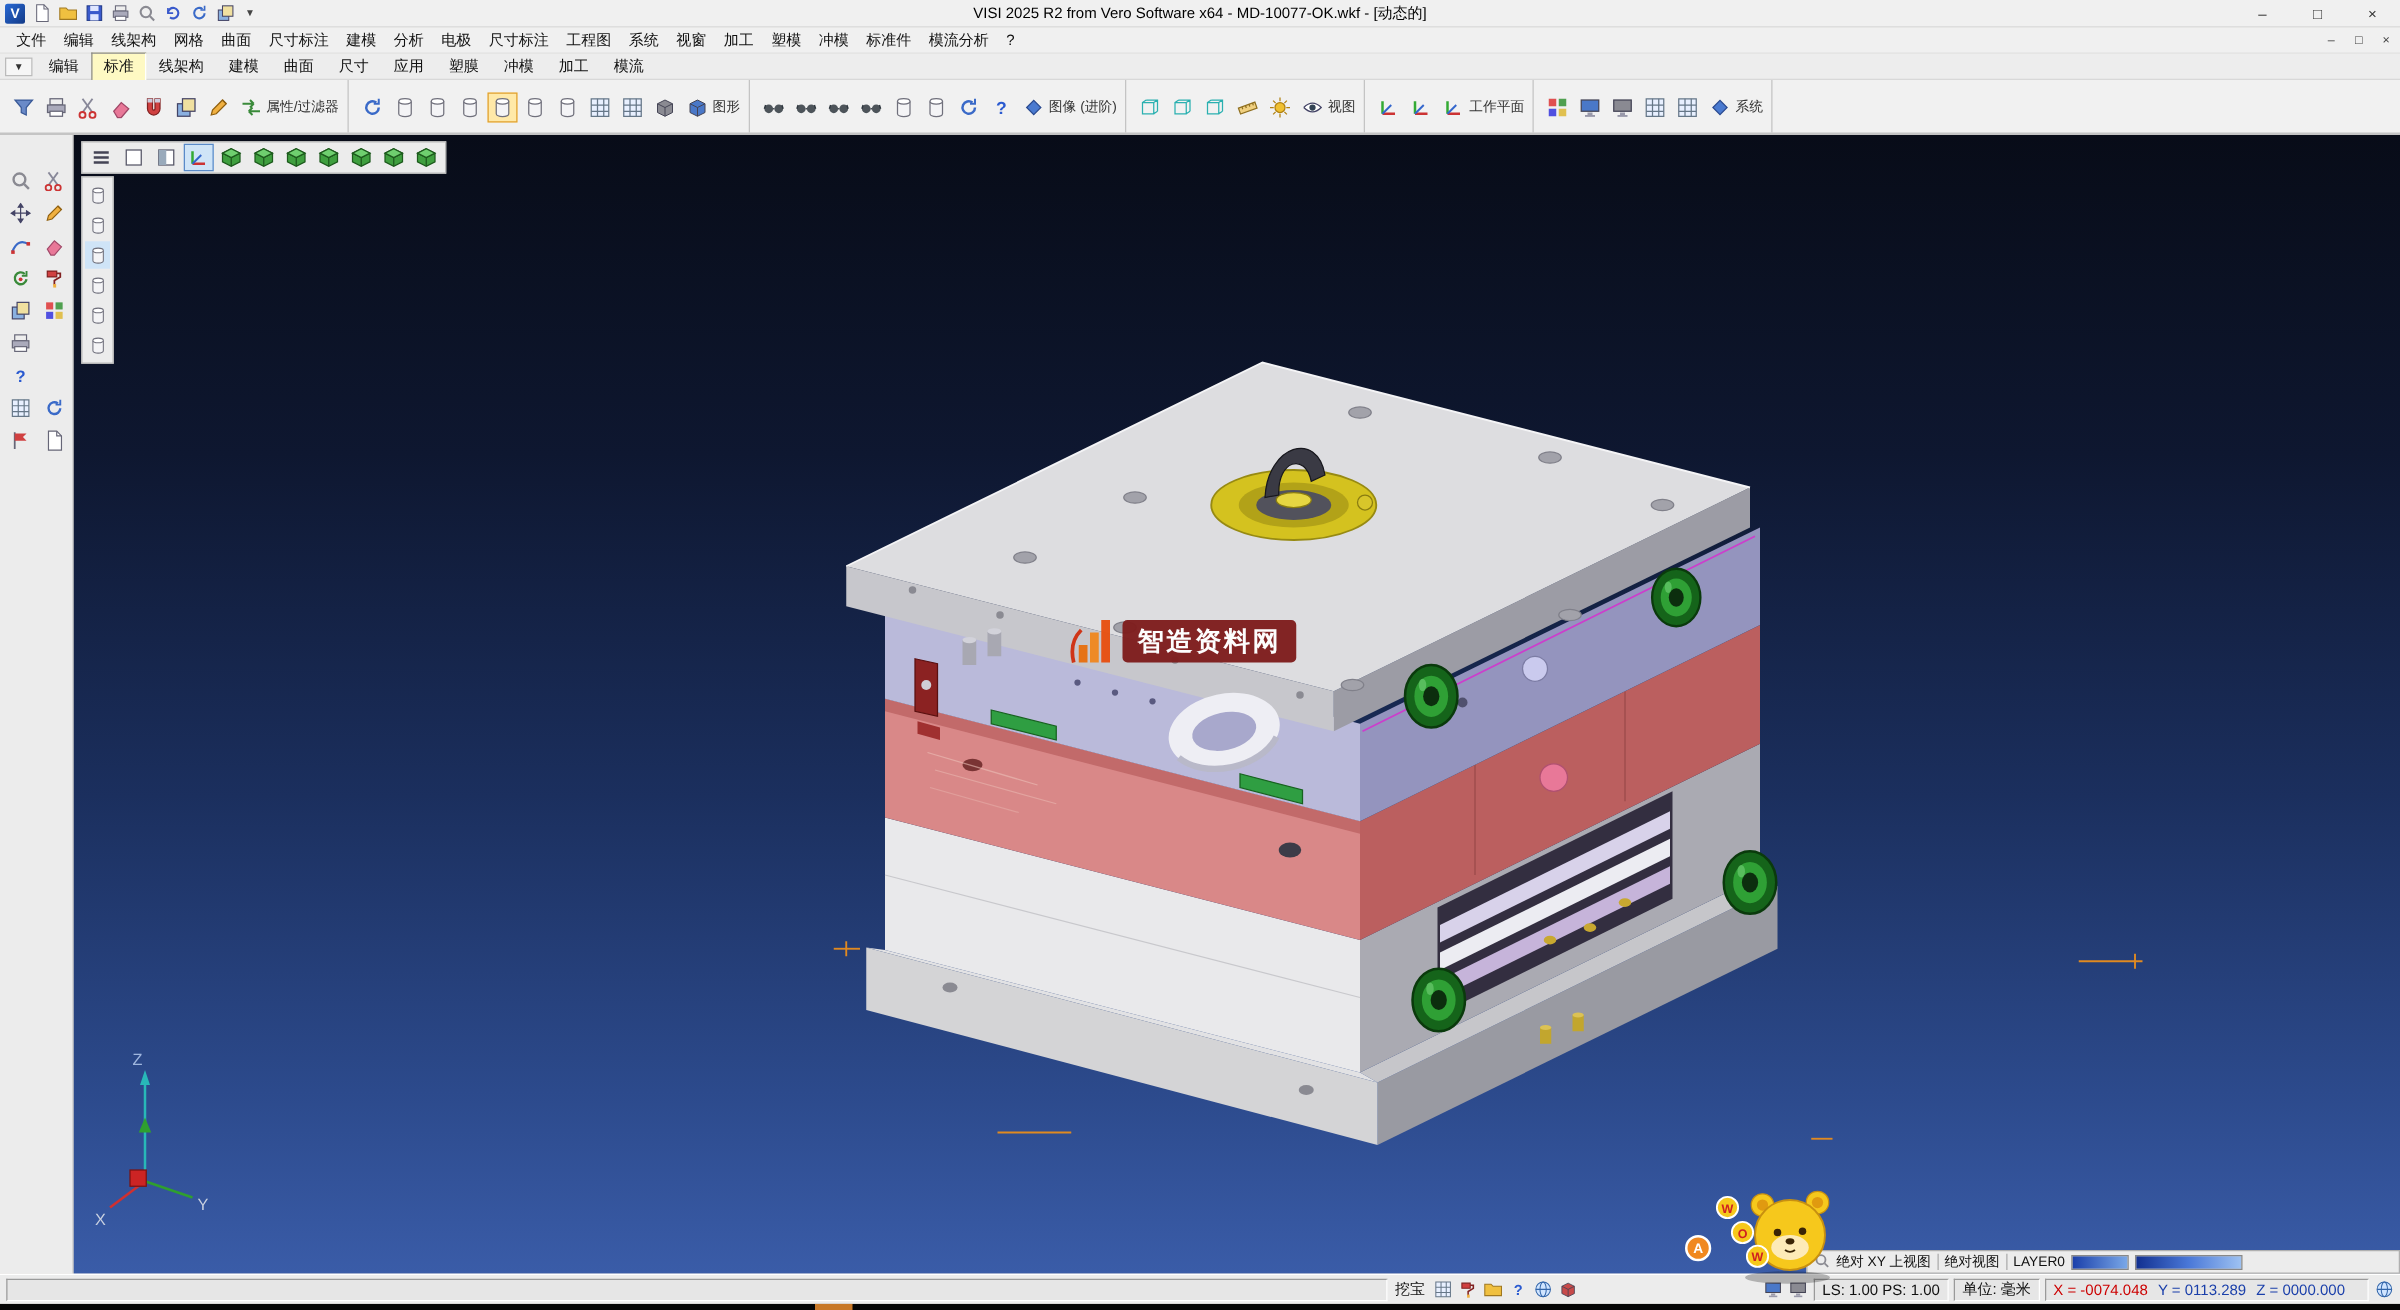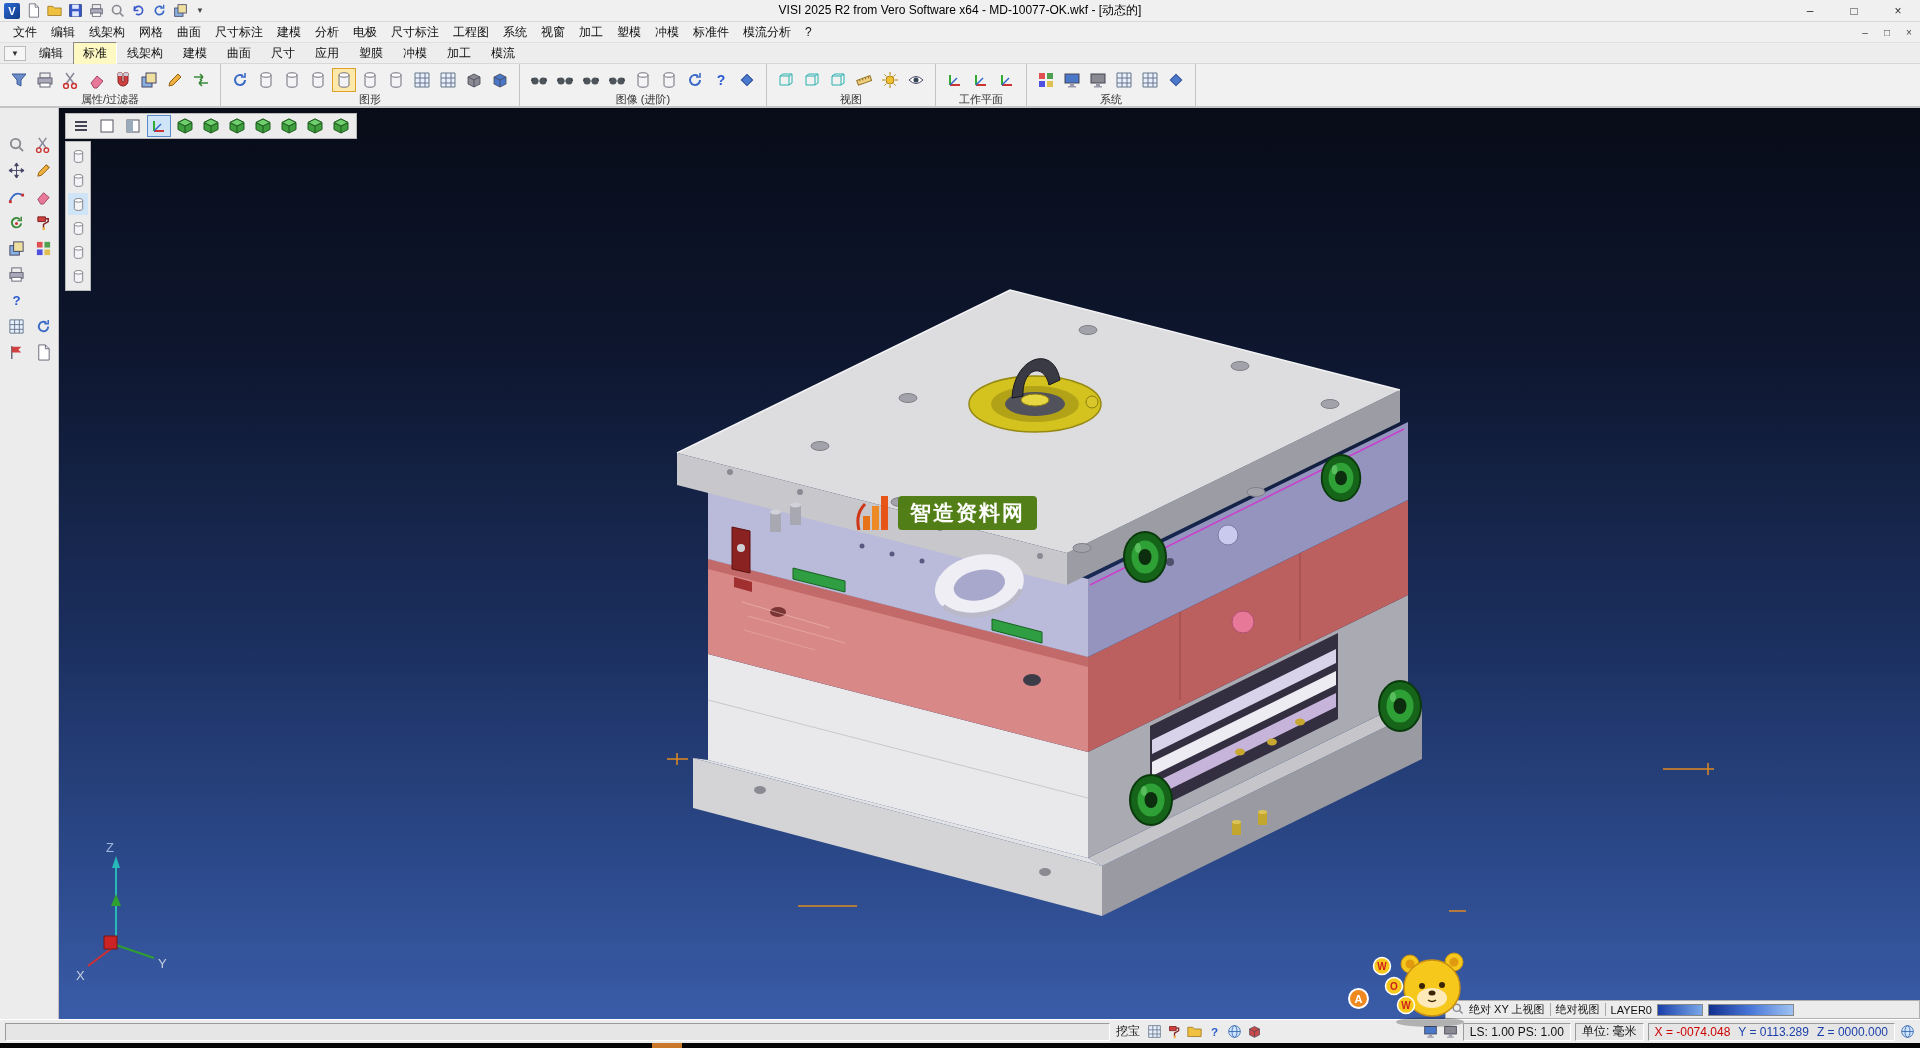--- a/index.html
+++ b/index.html
@@ -22,21 +22,21 @@
   .mdi-controls { margin-left:auto; display:flex; }
   .mdibtn { width:22px; height:18px; display:flex; align-items:center; justify-content:center; font-size:10px; color:#444; border:1px solid transparent; }
 
   .tabrow { position:absolute; top:43px; left:0; right:0; height:21px; background:#ededed; display:flex; align-items:center; padding-left:4px; border-bottom:1px solid #d8d8d8; }
   .tab-drop { font-size:8px; color:#333; padding:2px 6px; border:1px solid #bbb; background:#f6f6f6; margin-right:3px; }
   .tab { padding:2px 9px; border:1px solid transparent; white-space:nowrap; }
   .tab.active { background:#fef9c3; border:1px solid #8a8a8a; border-right-color:#fff; border-bottom-color:#fff; }
 
   
   .toolbar { position:absolute; top:64px; left:0; right:0; height:44px; background:#f1f1f1; border-bottom:2px solid #c4c4c4; display:flex; align-items:stretch; }
-  .tgroup { border-right:1px solid #c4c4c4; padding:2px 7px 0; display:flex; flex-direction:column; align-items:center; }
+  .tgroup { border-right:1px solid #c4c4c4; padding:2px 7px 0; display:flex; flex-direction:row; align-items:center; }
   .ticons { display:flex; gap:2px; height:27px; align-items:center; }
   .ticon { width:24px; height:24px; display:flex; align-items:center; justify-content:center; border:1px solid transparent; }
   .ticon.hl { background:#ffe9a8; border-color:#e0a030; }
   .ticon svg { width:18px; height:18px; }
   .tlabel { font-size:11px; color:#333; line-height:13px; }
 
   
   .main { position:absolute; top:108px; left:0; right:0; bottom:29px; }
   .leftpanel { position:absolute; left:0; top:0; bottom:0; width:59px; background:#ececec; border-right:1px solid #c0c0c0; }
   .lgrid { display:grid; grid-template-columns:26px 26px; gap:2px 1px; padding:24px 2px 0 4px; }
@@ -49,21 +49,21 @@
   .hstrip { position:absolute; left:6px; top:5px; height:26px; background:#ececec; border:1px solid #b8b8b8; display:flex; align-items:center; gap:2px; padding:0 3px; z-index:5; }
   .hstrip .vbtn { width:24px; height:22px; display:flex; align-items:center; justify-content:center; border:1px solid transparent; }
   .hstrip .vbtn svg { width:18px; height:18px; }
   .vbtn.sel { background:#cfe4f7; border-color:#5a8ac8; }
   .vstrip { position:absolute; left:6px; top:33px; width:26px; background:#ececec; border:1px solid #b8b8b8; display:flex; flex-direction:column; gap:2px; padding:3px 2px; z-index:5; }
   .vstrip .vbtn { width:20px; height:22px; display:flex; align-items:center; justify-content:center; border:1px solid transparent; }
   .vstrip .vbtn svg { width:15px; height:15px; }
 
   
   .watermark { position:absolute; left:855px; top:492px; display:flex; align-items:center; gap:7px; z-index:6; opacity:0.96; }
-  .wm-box { background:#4d7c0f; border-radius:4px; padding:3px 12px; color:#fff; font-weight:bold; font-size:21px; letter-spacing:2px; white-space:nowrap; }
+  .wm-box { background:#7f1d1d; border-radius:4px; padding:3px 12px; color:#fff; font-weight:bold; font-size:21px; letter-spacing:2px; white-space:nowrap; }
   .a-badge { position:absolute; left:1348px; top:988px; width:21px; height:21px; border-radius:50%; background:#f08820; border:2px solid #fff; color:#fff; font-weight:bold; font-size:11px; display:flex; align-items:center; justify-content:center; z-index:40; }
   .mascot { position:absolute; left:1372px; top:948px; width:110px; height:80px; z-index:41; }
 
   
   .status-upper { position:absolute; left:1445px; right:0; bottom:29px; height:19px; background:#ececec; border:1px solid #b0b0b0; display:flex; align-items:center; font-size:11px; gap:5px; padding:0 5px; z-index:30; }
   .su-sep { width:1px; height:13px; background:#aaa; }
   .su-swatch1 { width:46px; height:12px; background:linear-gradient(90deg,#1a3faa,#7aa8e8); border:1px solid #888; }
   .su-swatch2 { width:86px; height:12px; background:linear-gradient(90deg,#123090,#4a78d8,#9ec2f2); border:1px solid #888; }
   .su-mag svg { width:13px; height:13px; }
   .bold { font-weight:normal; }
@@ -1023,21 +1023,21 @@
   <span class="sicon c-gray">
       <svg>
         <use href="#s-monitor"></use>
       </svg>
     </span>
   <div class="sseg">LS: 1.00 PS: 1.00</div>
   <div class="sseg">单位: 毫米</div>
   <div class="sseg">
     <span class="coord-x">X = -0074.048</span>
     <span class="coord-yz">Y = 0113.289</span>
-    <span class="coord-yz" style="margin-right:0">Z = 0000.000</span>
+    <span class="coord-yz" style="margin-right:12px">Z = 0000.000</span>
   </div>
   <span class="sicon">
       <svg>
         <use href="#s-globe"></use>
       </svg>
     </span>
 </div>
 
 <div class="taskstrip">
   <div class="task-chip"></div>

